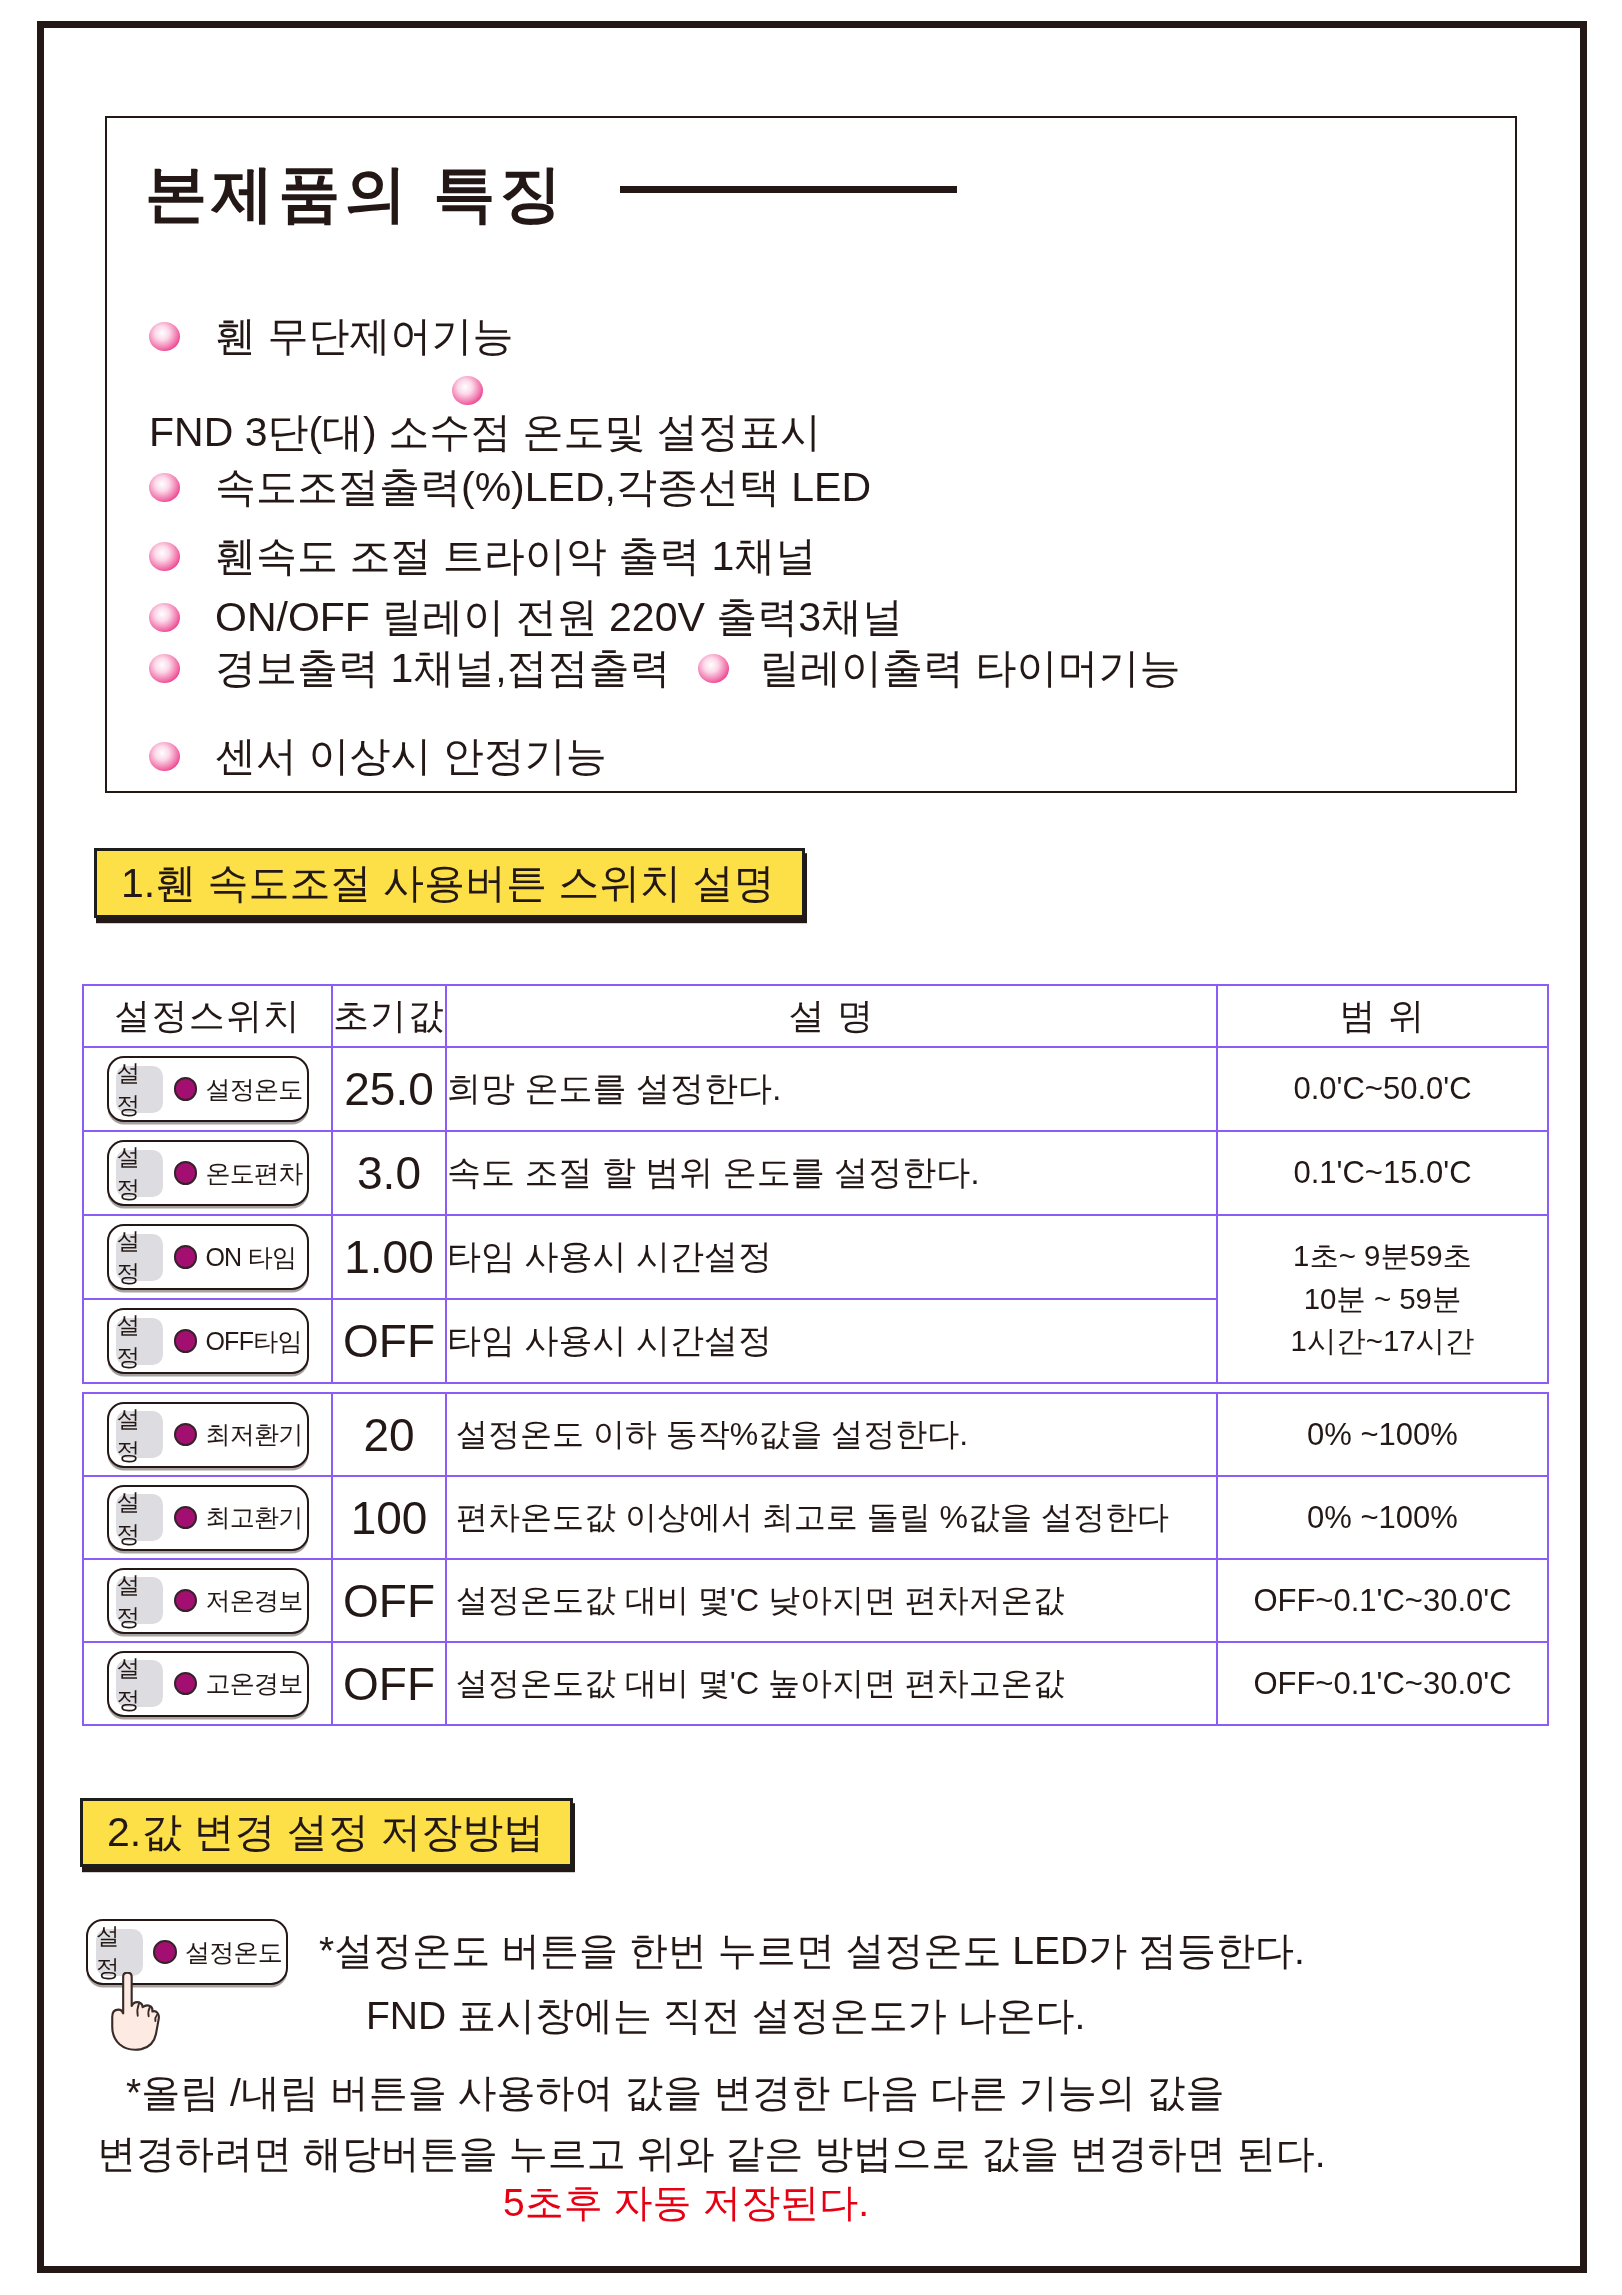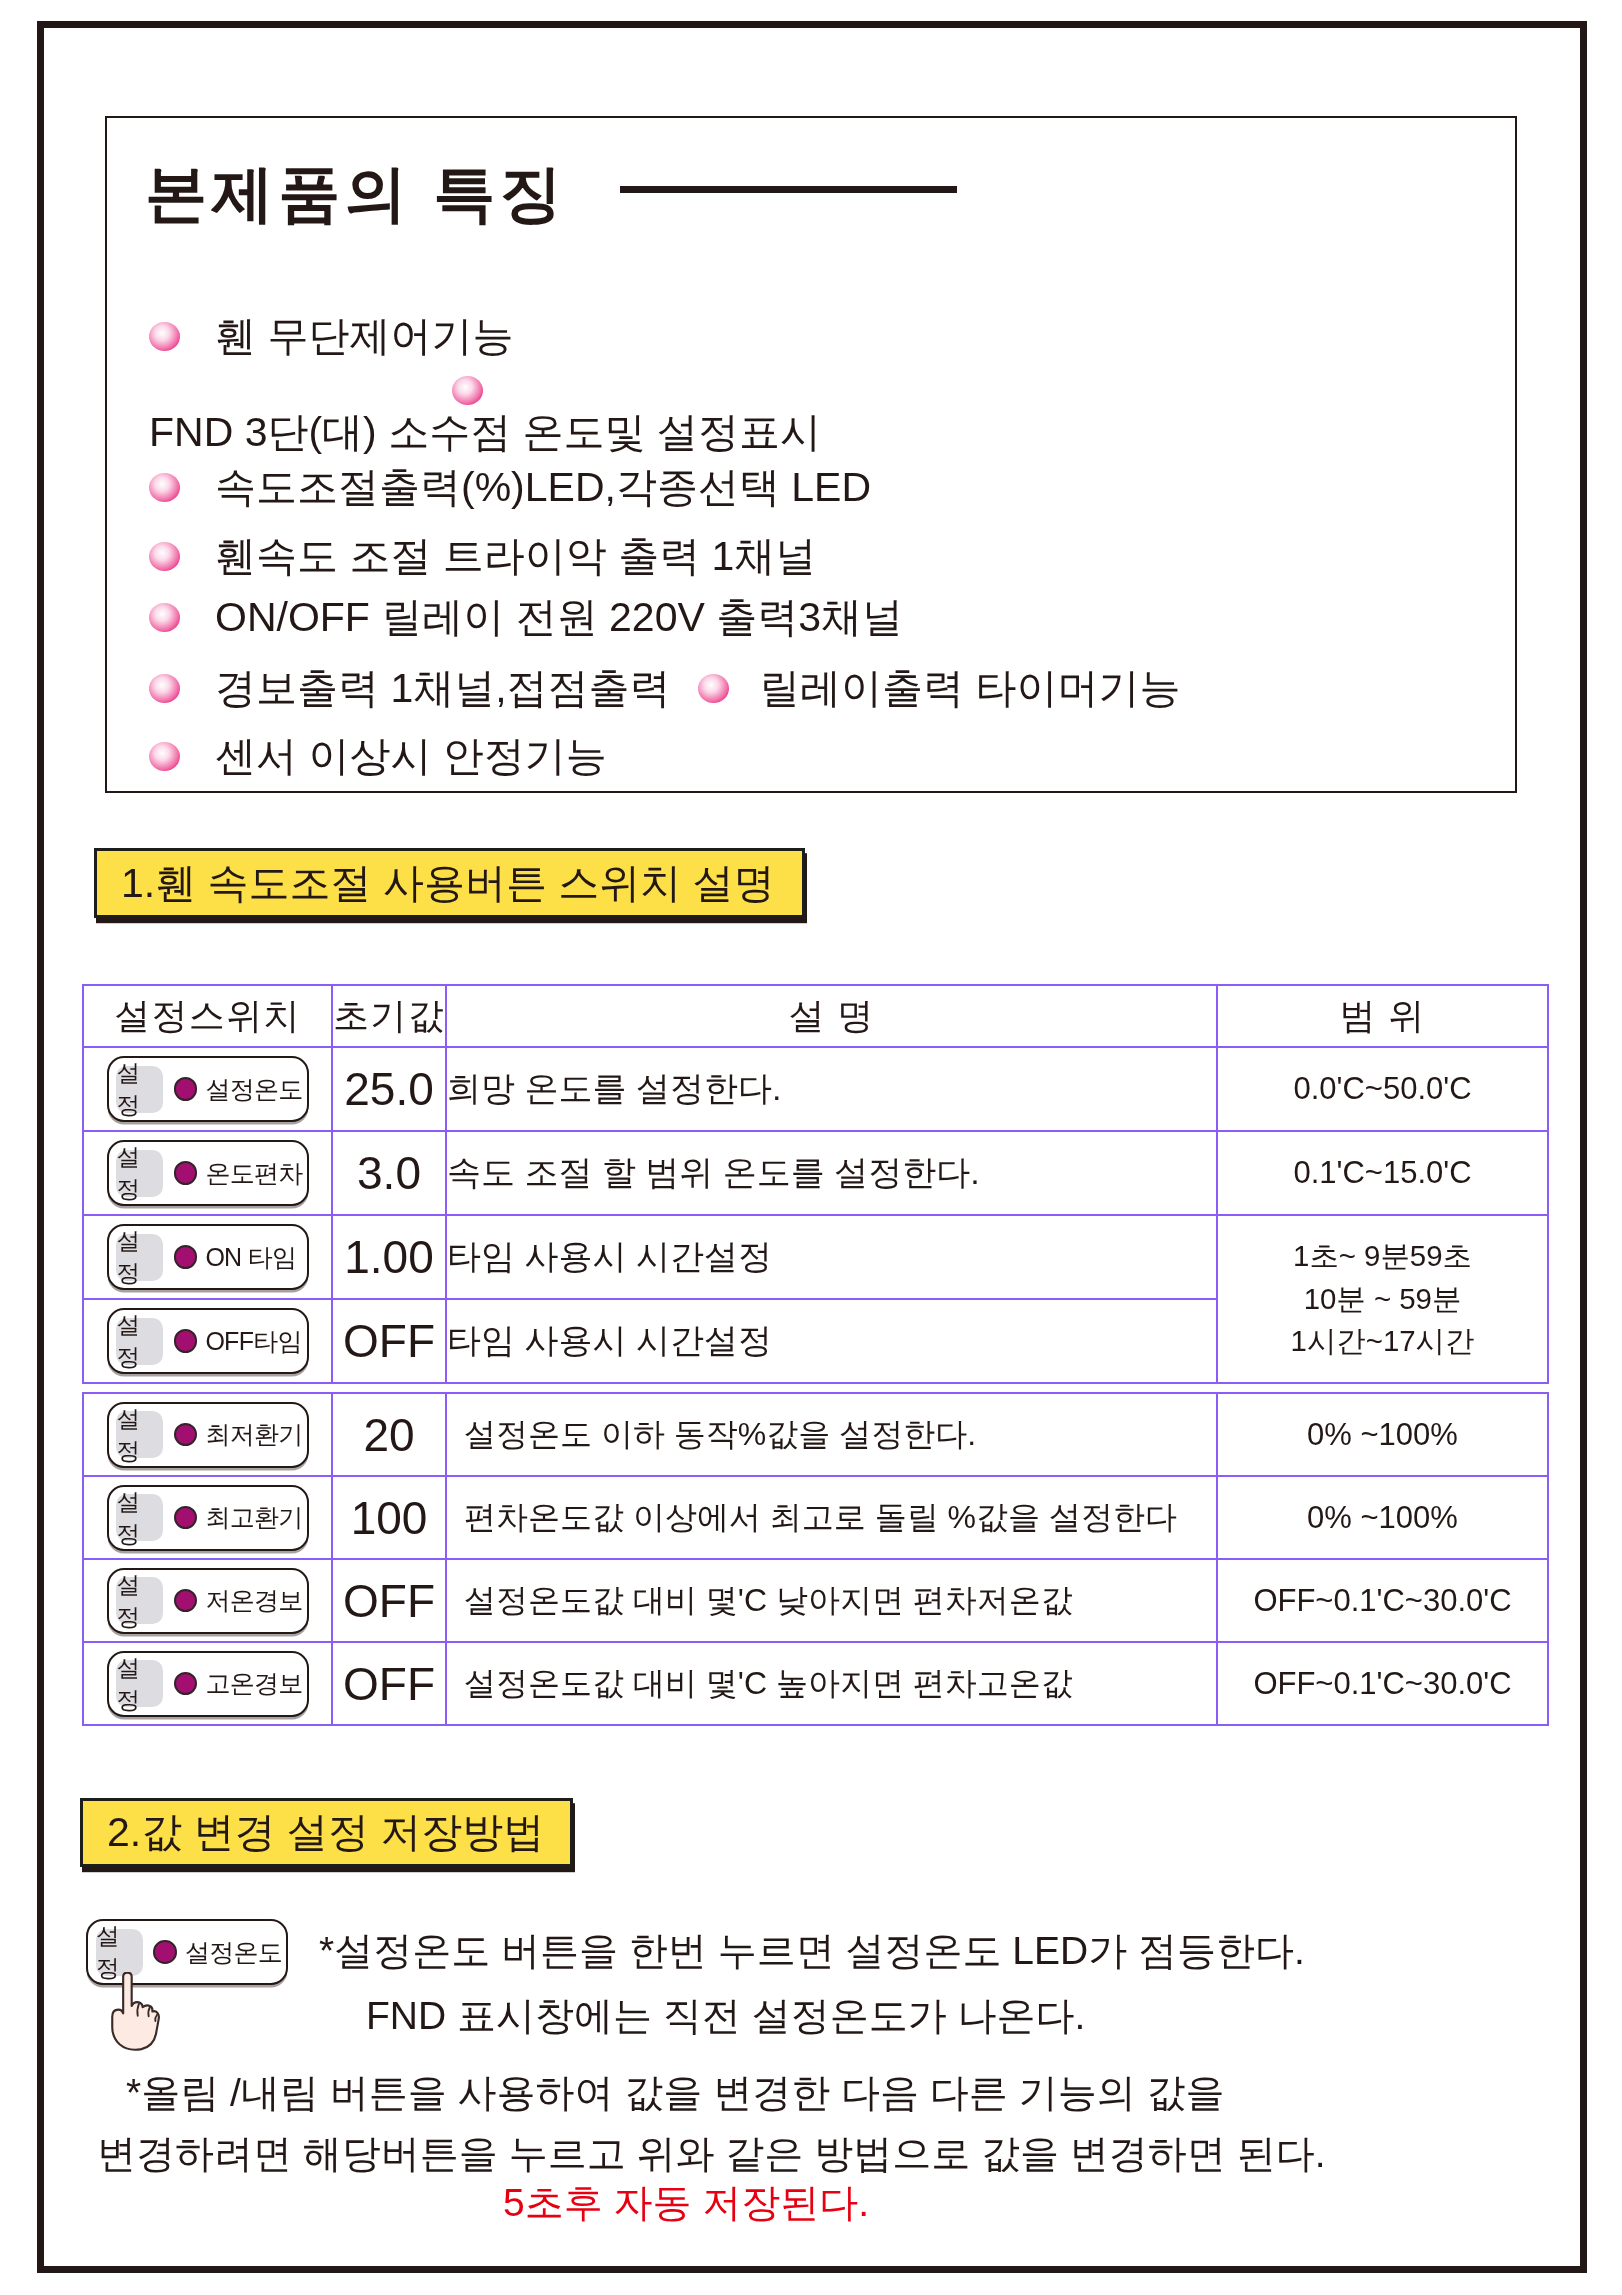--- a/index.html
+++ b/index.html
@@ -49,21 +49,21 @@
   }
   .tbl th,.tbl td{border:2px solid #8b5cf6;padding:0;box-sizing:border-box;overflow:hidden;}
   .tbl th{font-size:36px;font-weight:500;letter-spacing:1.3px;}
   .t1{left:82px;top:984px;}
   .t2{left:82px;top:1392px;}
   .t1 thead tr{height:62px;}
   .t1 tbody tr{height:84px;}
   .t2 tbody tr{height:83px;}
   .c-val{text-align:center;font-size:46px;}
   .c-desc{font-size:34px;padding-left:72px;white-space:nowrap;}
-  .t2 .c-desc{padding-left:17px;font-size:32px;}
+  .t2 .c-desc{padding-left:9px;font-size:32px;}
   .c-range{text-align:center;font-size:31px;}
   .c-range.merged div{font-size:29.4px;line-height:1.45;text-align:center;}
   
   .sw{
     display:flex;align-items:center;width:202px;height:66px;margin:0 auto;
     border:2px solid #231815;border-radius:17px;background:#fff;
     box-shadow:0 3.3px 0 -0.7px rgba(60,48,44,0.45);
     padding:0 5.2px 0 7.9px;box-sizing:border-box;
   }
   .sw-btn{
@@ -108,21 +108,21 @@
     <span>속도조절출력(%)LED,각종선택 LED</span>
   </div>
   <div class="feature-item" style="top:504px;">
     <span class="dot"></span>
     <span>휀속도 조절 트라이악 출력 1채널</span>
   </div>
   <div class="feature-item" style="top:565px;">
     <span class="dot"></span>
     <span>ON/OFF 릴레이 전원 220V 출력3채널</span>
   </div>
-  <div class="feature-item" style="top:636px;justify-content:center;">
+  <div class="feature-item" style="top:616px;justify-content:center;">
     <span class="dot"></span>
     <span>경보출력 1채널,접점출력</span>
     <span class="dot inline2"></span>
     <span>릴레이출력 타이머기능</span>
   </div>
   <div class="feature-item" style="top:704px;">
     <span class="dot"></span>
     <span>센서 이상시 안정기능</span>
   </div>
 

